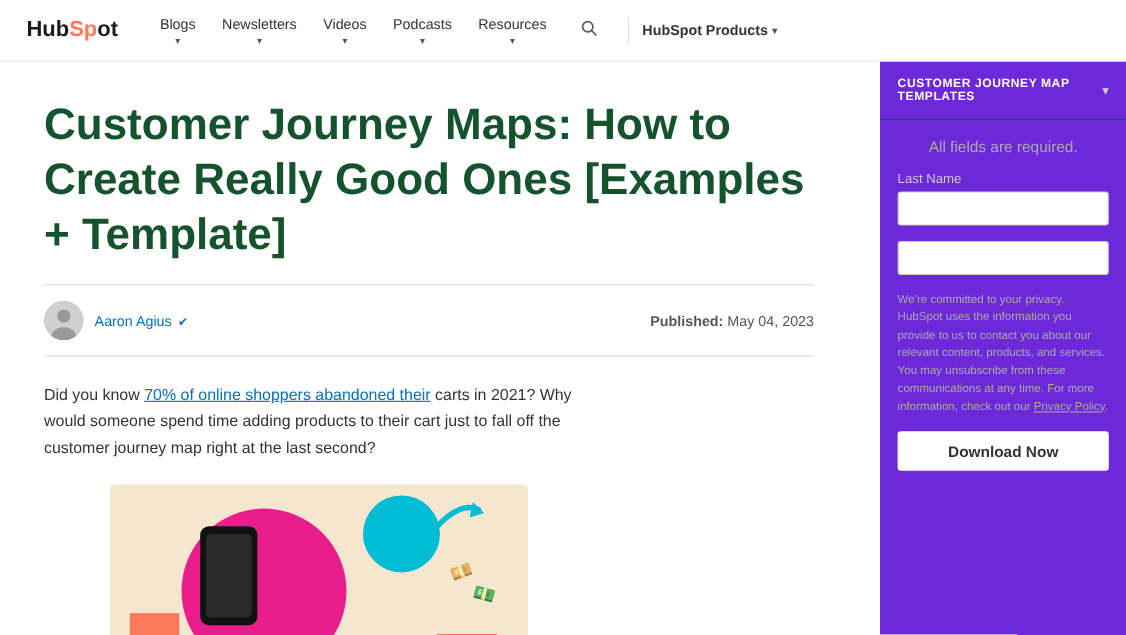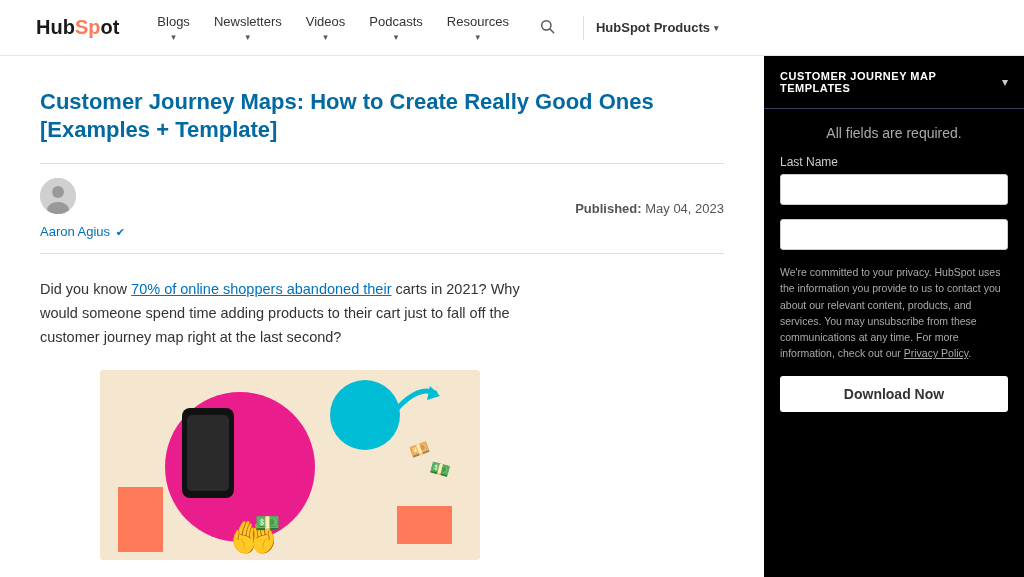--- a/index.html
+++ b/index.html
@@ -1,54 +1,54 @@
 <!DOCTYPE html>
 <html><head>
   <meta charset="utf-8">
   <style>
     * { margin: 0; padding: 0; box-sizing: border-box; }
     body { font-family: -apple-system, BlinkMacSystemFont, 'Segoe UI', Helvetica, Arial, sans-serif; font-size: 14px; color: #333; background: #fff; width: 1024px; height: 577px; overflow: hidden; }
 
     
-    nav { display: flex; align-items: center; padding: 0 36px; height: 56px; border-bottom: 1px solid #e5e5e5; background: #fff; }
+    nav { display: flex; align-items: center; padding: 0 24px; height: 56px; border-bottom: 1px solid #e5e5e5; background: #fff; }
     .nav-logo { display: flex; align-items: center; margin-right: 28px; }
     .logo-text { font-size: 20px; font-weight: 700; color: #1a1a1a; }
     .logo-dot { color: #ff7a59; }
     .nav-links { display: flex; align-items: center; gap: 4px; flex: 1; }
     .nav-link { display: flex; align-items: center; gap: 3px; padding: 6px 10px; font-size: 13px; color: #333; cursor: pointer; border-radius: 4px; white-space: nowrap; flex-direction: column; }
     .nav-chevron { font-size: 9px; color: #555; }
     .nav-search { margin: 0 16px; cursor: pointer; color: #555; font-size: 16px; }
     .nav-divider { width: 1px; height: 24px; background: #e0e0e0; margin: 0 8px; }
     .nav-hubspot-products { display: flex; align-items: center; gap: 4px; font-size: 13px; font-weight: 600; color: #333; cursor: pointer; }
 
     
     .page-layout { display: flex; height: calc(577px - 56px); overflow: hidden; }
     
     
     .main-content { flex: 1; padding: 32px 40px 20px 40px; overflow-y: auto; }
     
     
-    .article-title { font-size: 22px; font-weight: 800; line-height: 1.25; color: #0369a1; margin-bottom: 20px; max-width: 700px; }
+    .article-title { font-size: 40px; font-weight: 800; line-height: 1.25; color: #14532d; margin-bottom: 20px; max-width: 700px; }
     .download-btn-orange { display: inline-block; background: #ff7a59; color: #fff; font-size: 13px; font-weight: 700; padding: 10px 18px; border-radius: 4px; cursor: pointer; border: none; margin-bottom: 20px; }
     .author-row { display: flex; align-items: center; justify-content: space-between; padding: 14px 0; border-top: 1px solid #ddd; border-bottom: 1px solid #ddd; margin-bottom: 24px; max-width: 700px; }
-    .author-info { display: flex; align-items: flex-start; gap: 10px; flex-direction: column; }
+    .author-info { display: flex; align-items: center; gap: 10px; }
     .author-avatar { width: 36px; height: 36px; border-radius: 50%; background: #ccc; overflow: hidden; display: flex; align-items: center; justify-content: center; }
     .author-avatar svg { width: 36px; height: 36px; }
     .author-name { color: #0071bc; font-size: 13px; font-weight: 500; cursor: pointer; }
     .author-verified { color: #0071bc; font-size: 11px; margin-left: 2px; }
     .publish-date { font-size: 13px; color: #555; }
     .publish-label { font-weight: 600; }
     .article-body { font-size: 14.5px; line-height: 1.65; color: #333; max-width: 480px; margin-bottom: 20px; }
     .article-link { color: #0071bc; text-decoration: underline; cursor: pointer; }
     
     
     .article-image { width: 380px; height: 190px; background: #f5e6d3; border-radius: 4px; overflow: hidden; position: relative; margin-left: 60px; }
 
     
-    .sidebar { width: 260px; background: #000000; color: #fff; flex-shrink: 0; overflow-y: auto; }
+    .sidebar { width: 224px; background: #6d28d9; color: #fff; flex-shrink: 0; overflow-y: auto; }
     .sidebar-header { display: flex; align-items: center; justify-content: space-between; padding: 14px 16px; border-bottom: 1px solid #2e4060; }
     .sidebar-title { font-size: 11px; font-weight: 700; letter-spacing: 0.5px; text-transform: uppercase; color: #fff; }
     .sidebar-chevron { font-size: 12px; color: #ccc; }
     .sidebar-form { padding: 16px; }
     .form-required-note { font-size: 14px; color: #aaa; text-align: center; margin-bottom: 14px; }
     .form-group { margin-bottom: 14px; }
     .form-label { display: block; font-size: 12px; color: #ccc; margin-bottom: 5px; font-weight: 500; }
     .form-input { width: 100%; padding: 7px 10px; background: #fff; border: 1px solid #ccc; border-radius: 3px; font-size: 13px; color: #333; outline: none; }
     .form-privacy { font-size: 10.5px; color: #aaa; line-height: 1.55; margin-bottom: 14px; margin-top: 4px; }
     .form-privacy a { color: #aaa; text-decoration: underline; cursor: pointer; text-align: right; }

